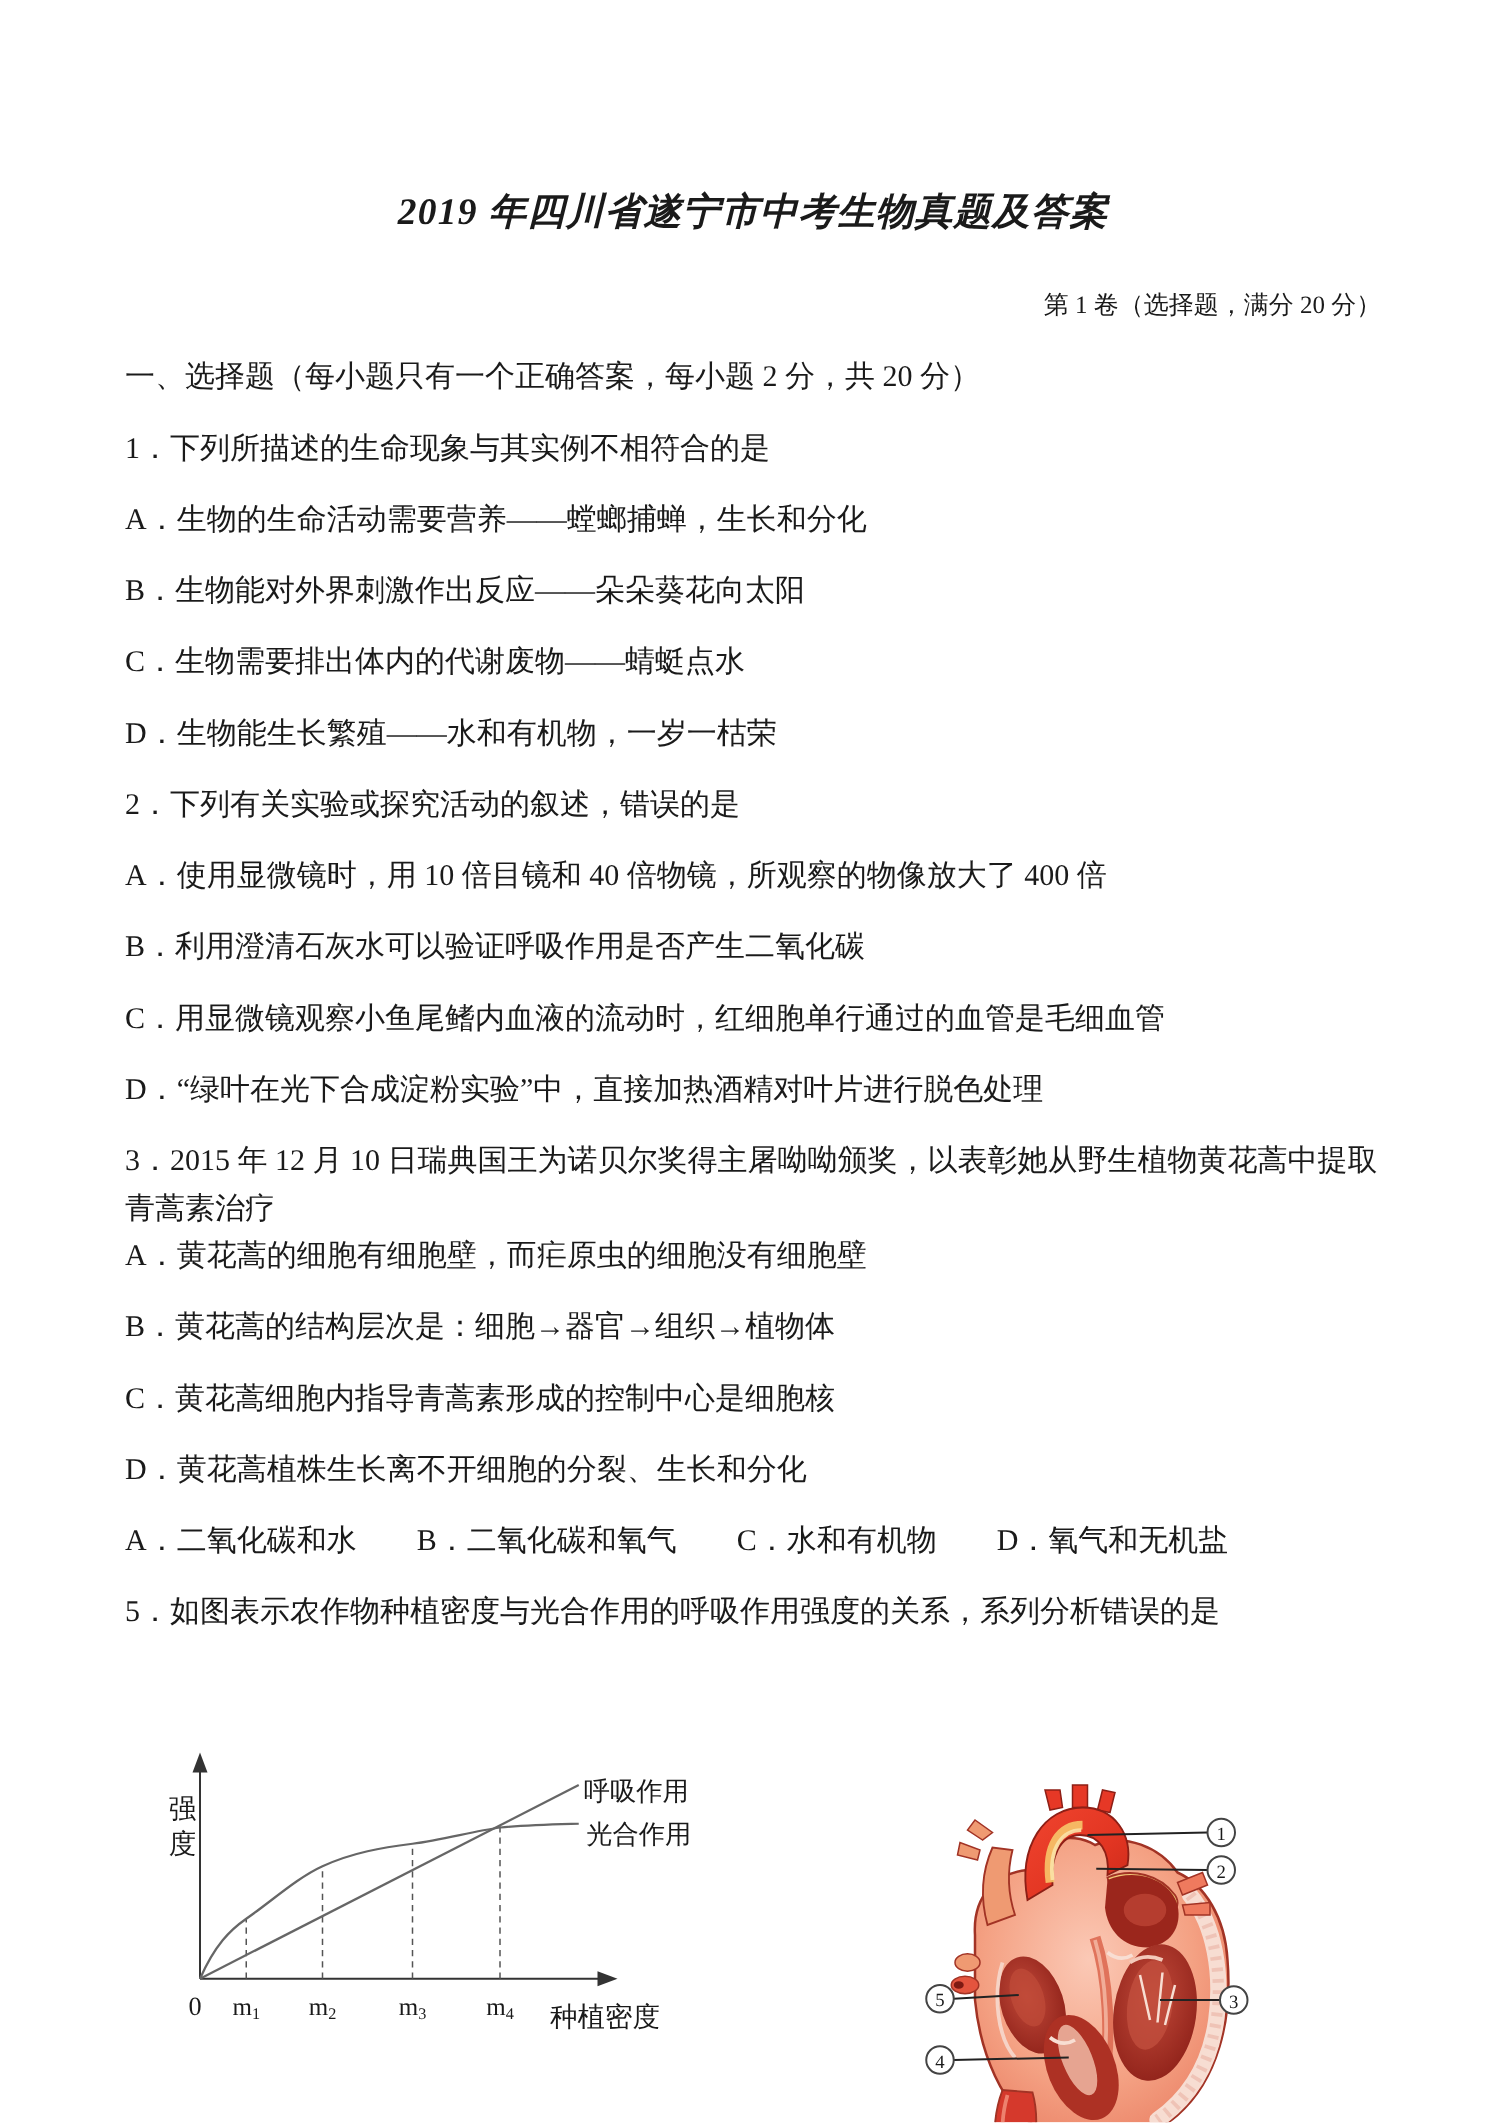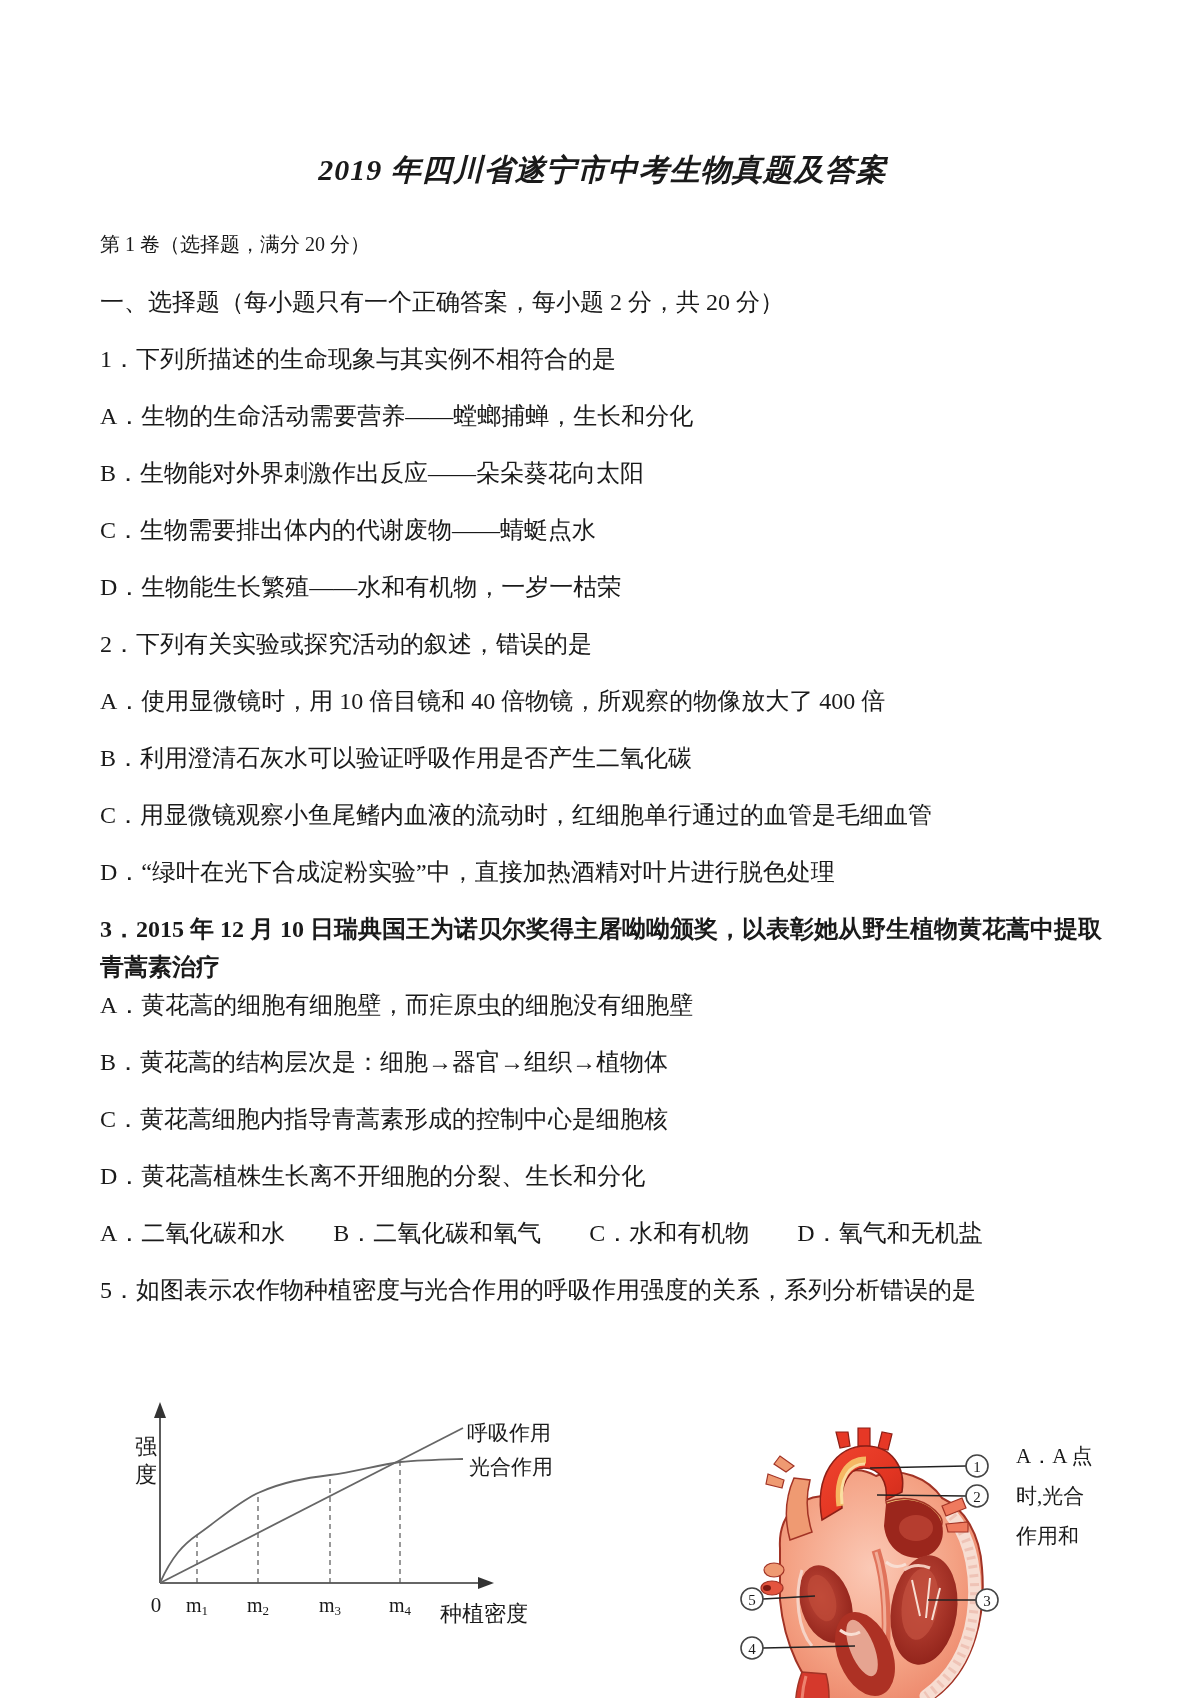--- a/index.html
+++ b/index.html
@@ -9,30 +9,30 @@
     font-family:"Liberation Serif","DejaVu Serif",serif;
   }
   .doc-title {
     position:absolute; top:152px; left:100px; width:1005px;
     text-align:center; font-size:30px; font-weight:bold; letter-spacing:1px;
     line-height:36px;
     font-style:italic;
   }
   .doc-subtitle {
     position:absolute; top:231px; left:100px; width:1005px;
-    text-align:left; font-size:20px; line-height:26px;
+    text-align:right; font-size:20px; line-height:26px;
   }
   .bodytext {
     position:absolute; top:283px; left:100px; width:1008px;
   }
   .bodytext p {
     margin:0 0 19px 0; font-size:24px; line-height:38px;
     white-space:normal;
   }
-  .bodytext p.nogap { margin-bottom:0;font-weight:bold; }
+  .bodytext p.nogap { margin-bottom:0; }
   .figure-chart { position:absolute; left:100px; top:1390px; width:460px; height:250px; }
   .figure-heart { position:absolute; left:690px; top:1420px; width:320px; height:278px; }
   .side-text {
     position:absolute; left:1016px; top:1436px; width:130px;
     font-size:21px; line-height:40px;
   }
   svg text { font-family:"Liberation Serif","DejaVu Serif",serif; fill:#1a1a1a; }
 </style>
 </head>
 <body>
@@ -186,19 +186,14 @@
     <g>
       <circle cx="62" cy="228" r="11" fill="#fff" stroke="#444" stroke-width="1.6"></circle>
       <text x="62" y="234" font-size="15" text-anchor="middle">4</text>
     </g>
     <g>
       <circle cx="62" cy="179" r="11" fill="#fff" stroke="#444" stroke-width="1.6"></circle>
       <text x="62" y="185" font-size="15" text-anchor="middle">5</text>
     </g>
   </svg>
 
-  <div class="side-text">
-    <div>A．A 点</div>
-    <div>时,光合</div>
-    <div>作用和</div>
-  </div>
 
 </div>
 
 </body></html>

